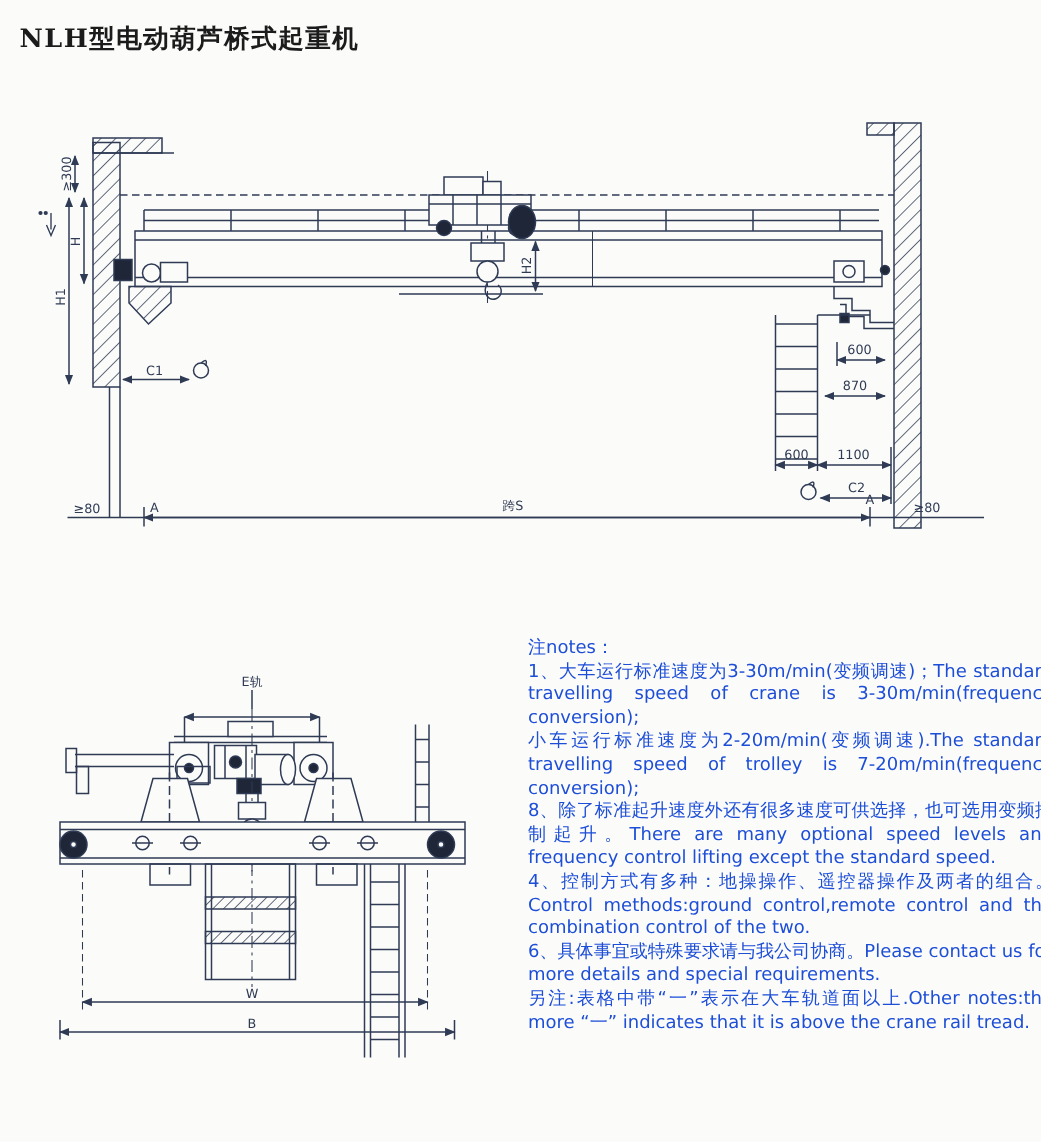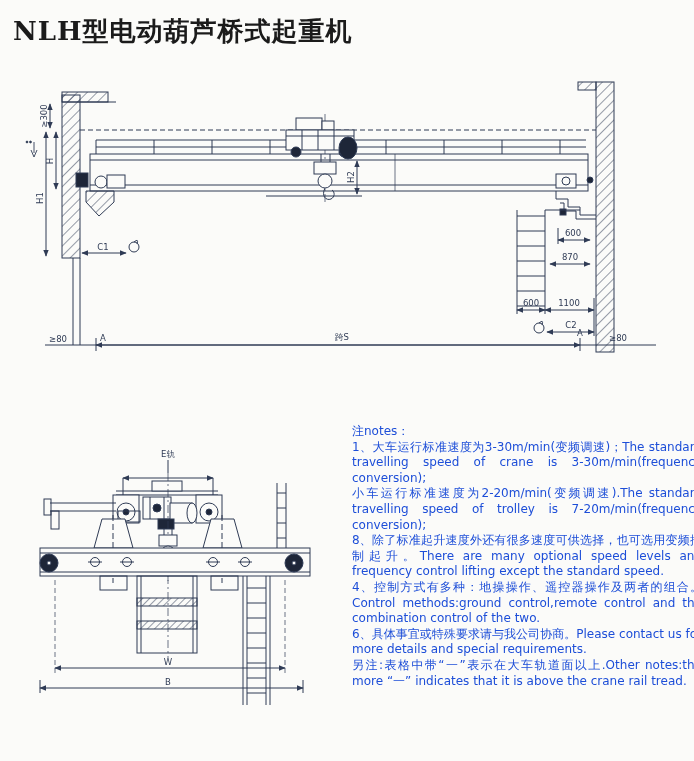--- a/index.html
+++ b/index.html
@@ -4,21 +4,21 @@
 <style>
   html,body{margin:0;padding:0;}
   body{
     width:694px;height:761px;position:relative;overflow:hidden;
     background:#fbfbf9;
     font-family:"DejaVu Sans","Liberation Sans",sans-serif;
   }
   .page-title{
     position:absolute;left:13px;top:14px;width:560px;
     font-family:"DejaVu Serif","Liberation Serif",serif;
-    font-weight:bold;font-size:26px;color:#1b1b1b;letter-spacing:1px;
+    font-weight:bold;font-size:17px;color:#1b1b1b;letter-spacing:1px;
   }
   svg{position:absolute;}
   #front-view{left:0;top:70px;}
   #side-view{left:0;top:415px;}
   svg text{
     font-family:"DejaVu Sans","Liberation Sans",sans-serif;
     fill:#2f3b55;font-size:8.5px;text-anchor:middle;
   }
   .notes{
     position:absolute;left:340px;top:424px;width:350px;

